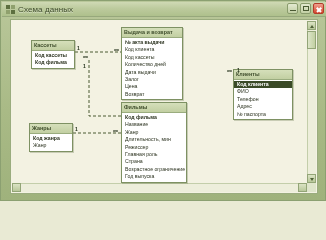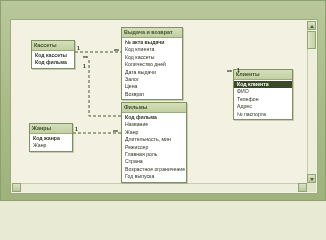--- a/index.html
+++ b/index.html
@@ -138,20 +138,42 @@
   }
   .card.inf{font-size:7px;line-height:5px;}
 </style>
 </head>
 <body>
 
 <div id="app">
 
   <div class="win-frame">
 
+    <div class="titlebar">
+      <span class="title-ico">
+        <i></i>
+          <i></i>
+          <i></i>
+          <i></i>
+      </span>
+      <span class="title-txt">Схема данных</span>
+
+      <div class="win-btns">
+        <div class="wbtn min">
+          <span class="g"></span>
+        </div>
+        <div class="wbtn max">
+          <span class="g"></span>
+        </div>
+        <div class="wbtn close">
+          <span class="g a"></span>
+          <span class="g b"></span>
+        </div>
+      </div>
+    </div>
 
     <div class="canvas">
 
       <div class="sline" style="left:0;top:0;width:308px;height:175px;">
         <svg width="308" height="175" style="display:block;">
           <path d="M 110 96 L 78 96 L 78 38" fill="none" stroke="#4a5a33" stroke-width="1" stroke-dasharray="3,2"></path>
         </svg>
       </div>
 
       <div class="sline" style="left:0;top:0;width:308px;height:175px;">

